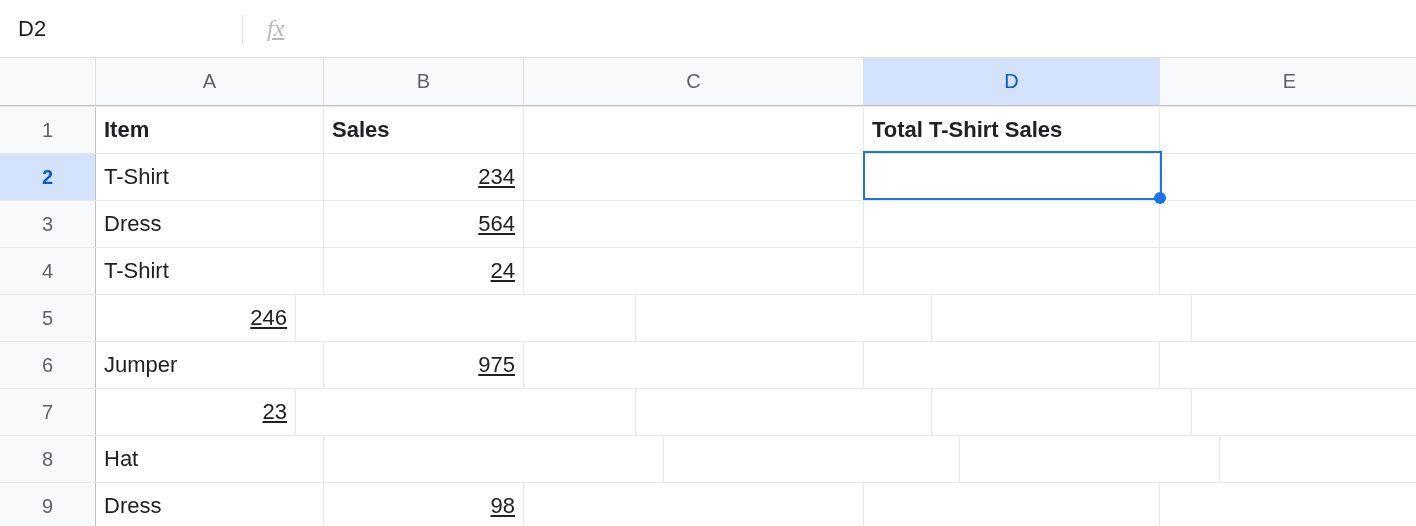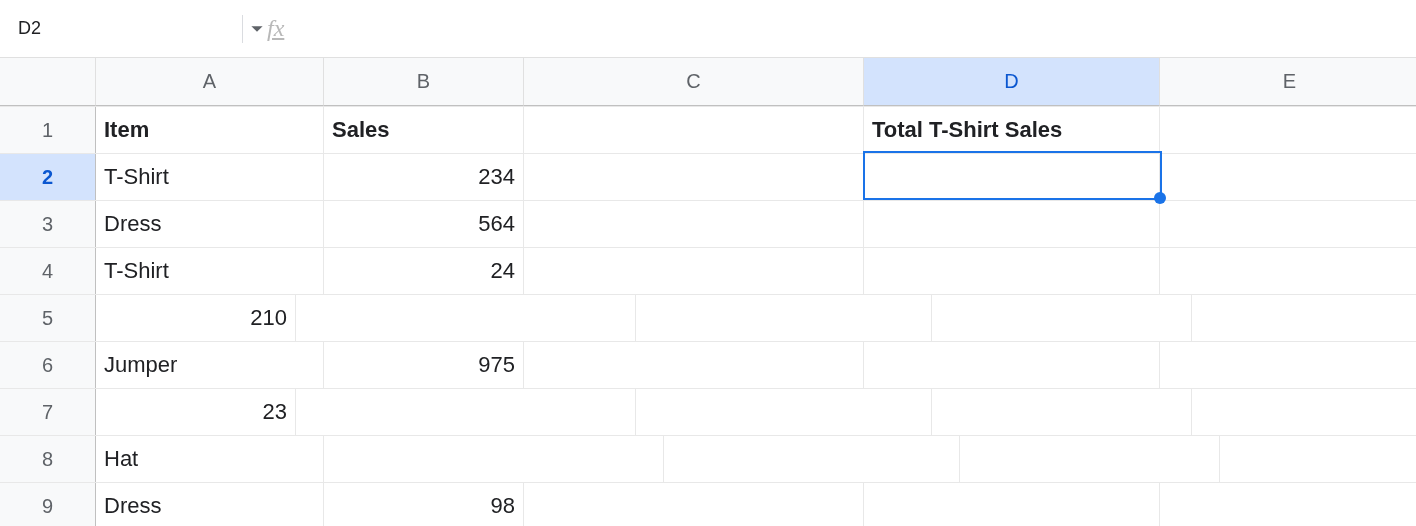--- a/index.html
+++ b/index.html
@@ -21,21 +21,21 @@
       height: 58px;
       border-bottom: 1px solid #e0e0e0;
       padding: 0 18px;
     }
     .name-box-wrap {
       display: flex;
       align-items: center;
       width: 200px;
     }
     .name-box {
-      font-size: 18px;
+      font-size: 22px;
       color: #202124;
       flex: 1;
       border: none;
       outline: none;
       font-family: Arial, sans-serif;
     }
     .dropdown-icon {
       color: #5f6368;
     }
     .dropdown-icon svg {
@@ -123,20 +123,21 @@
       color: #202124;
       font-size: 22px;
       flex-shrink: 0;
       position: relative;
     }
     .cell.bold {
       font-weight: 700;
     }
     .cell.right {
       justify-content: flex-end;
+      text-decoration: underline;
     }
     .col-A { width: 228px; }
     .col-B { width: 200px; }
     .col-C { width: 340px; }
     .col-D { width: 296px; }
     .col-E { width: 260px; }
 
     
     .active-selection {
       position: absolute;
@@ -218,21 +219,21 @@
     <div class="row-header">4</div>
     <div class="cell col-A">T-Shirt</div>
     <div class="cell col-B right">24</div>
     <div class="cell col-C"></div>
     <div class="cell col-D"></div>
     <div class="cell col-E"></div>
   </div>
 
   <div class="grid-row">
     <div class="row-header">5</div>
-    <div class="cell col-B right">210</div>
+    <div class="cell col-B right">246</div>
     <div class="cell col-C"></div>
     <div class="cell col-D"></div>
     <div class="cell col-E"></div>
   </div>
 
   <div class="grid-row">
     <div class="row-header">6</div>
     <div class="cell col-A">Jumper</div>
     <div class="cell col-B right">975</div>
     <div class="cell col-C"></div>

